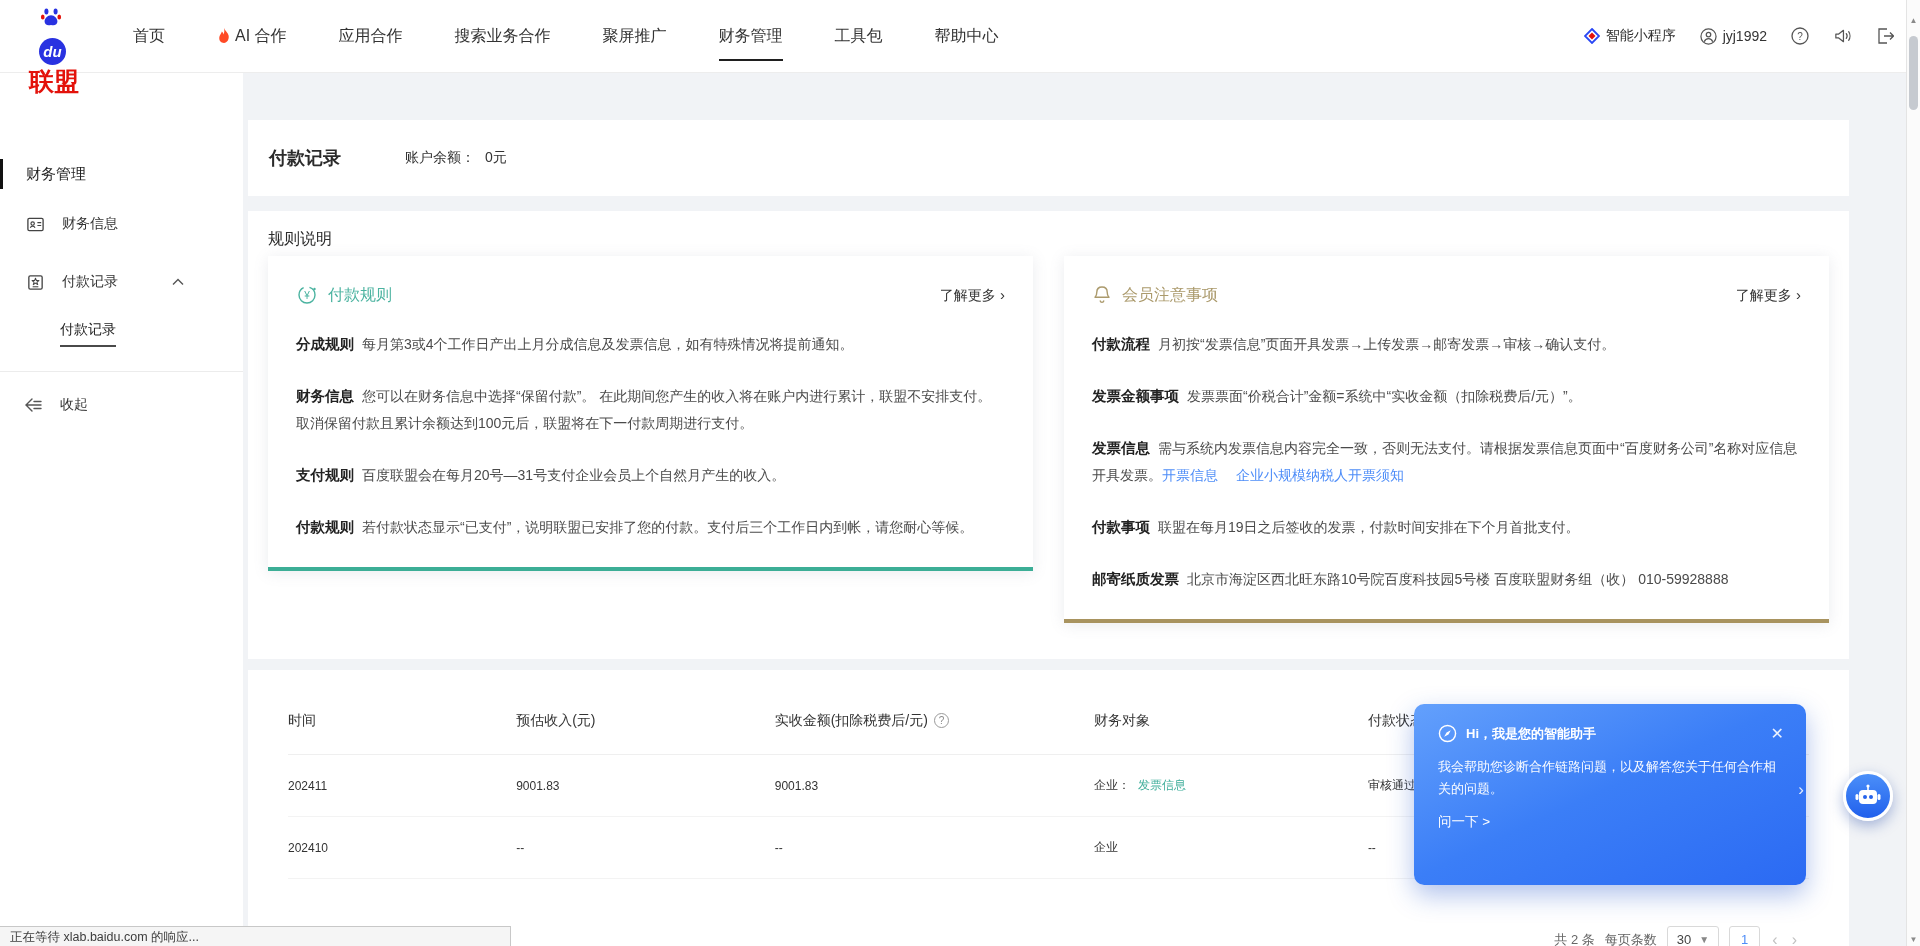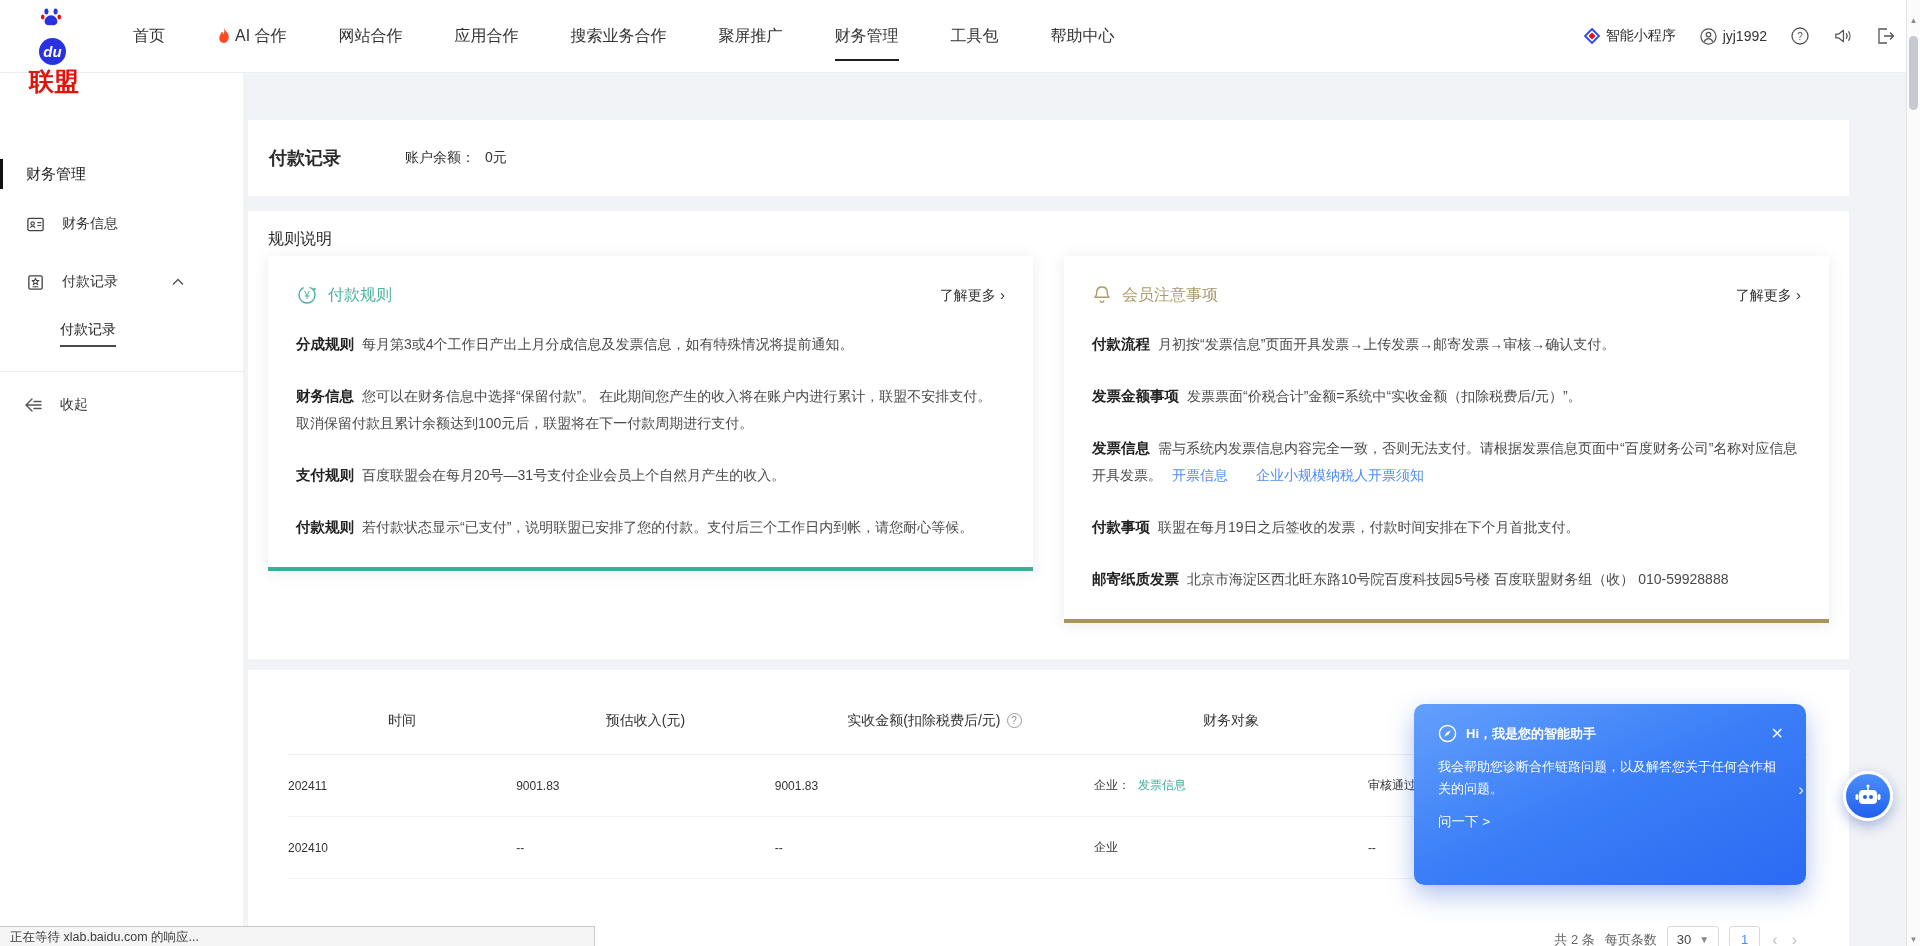--- a/index.html
+++ b/index.html
@@ -53,26 +53,26 @@
   .rule-box.green { border-bottom:4px solid #3cae96; }
   .rule-box.gold  { border-bottom:4px solid #a8935f; }
   .rule-head { display:flex; align-items:center; }
   .rule-title { font-size:16px; margin-left:10px; }
   .rule-title.t-green { color:#4bb3a0; }
   .rule-title.t-gold  { color:#ab9a6c; }
   .more { margin-left:auto; font-size:14px; color:#333; cursor:pointer; }
   .more::after { content:" ›"; font-size:15px; }
   .rule-line { font-size:14px; color:#4a4a4a; line-height:27px; margin-top:25px; }
   .rule-line b { color:#222; margin-right:8px; font-size:14.5px; }
-  .rule-link { color:#4e8df8; text-decoration:none; margin-left:10px; margin-right:18px; cursor:pointer; }
+  .rule-link { color:#4e8df8; text-decoration:none; margin-right:18px; cursor:pointer; }
 
   
   .table-card { position:relative; margin-top:11px; padding:42px 40px 0; height:277px; overflow:hidden; }
   table.tbl { width:100%; border-collapse:collapse; table-layout:fixed; }
-  .tbl th { text-align:center; font-weight:400; font-size:14px; color:#333; padding:0 0 24px; border-bottom:1px solid #efefef; }
+  .tbl th { text-align:left; font-weight:400; font-size:14px; color:#333; padding:0 0 24px; border-bottom:1px solid #efefef; }
   .tbl td { font-size:12px; color:#333; padding:22px 0; border-bottom:1px solid #f3f3f3; }
   .col1{width:15%}.col2{width:17%}.col3{width:21%}.col4{width:18%}.col5{width:29%}
   .q-icon { display:inline-flex; align-items:center; justify-content:center; width:15px; height:15px; border:1px solid #9a9a9a; border-radius:50%; font-size:10px; color:#8a8a8a; margin-left:6px; vertical-align:1px; }
   .tbl-link { color:#3fae9b; margin-left:8px; cursor:pointer; }
 
   .pagination { position:absolute; right:50px; top:256px; display:flex; align-items:center; gap:10px; font-size:13px; color:#666; }
   .pp-select { display:flex; align-items:center; gap:8px; border:1px solid #d9d9d9; border-radius:3px; padding:5px 9px; color:#444; cursor:pointer; }
   .pp-select .caret { font-size:10px; color:#888; }
   .page-num { border:1px solid #d9d9d9; border-radius:3px; padding:5px 11px; color:#4e8df8; cursor:pointer; background:#fff; }
   .pg-arrow { color:#c2c2c2; font-size:16px; cursor:pointer; padding:0 2px; }
@@ -82,21 +82,21 @@
   .chat-head { display:flex; align-items:center; }
   .chat-title { font-size:13px; font-weight:700; margin-left:9px; }
   .chat-close { margin-left:auto; font-size:16px; opacity:.9; cursor:pointer; line-height:1; }
   .chat-body { margin-top:13px; font-size:13px; line-height:22px; padding-right:4px; opacity:.97; }
   .chat-cta { margin-top:13px; font-size:13.5px; cursor:pointer; }
   .chat-tab { position:absolute; right:-4px; top:66px; width:18px; height:40px; display:flex; align-items:center; justify-content:center; color:rgba(255,255,255,.85); font-size:17px; cursor:pointer; }
 
   .robot-btn { position:absolute; z-index:21; left:1843px; top:771px; width:50px; height:50px; border-radius:50%; background:linear-gradient(180deg,#4b8ff9,#2160ec); border:3px solid #fff; box-shadow:0 5px 14px rgba(20,60,160,.35); display:flex; align-items:center; justify-content:center; cursor:pointer; }
 
   
-  .status-bar { position:absolute; z-index:30; left:0; bottom:0; width:595px; height:20px; background:#f5f5f5; border:1px solid #c8c8c8; border-left:none; border-bottom:none; font-size:12.5px; color:#3c3c3c; padding:2px 10px; }
+  .status-bar { position:absolute; z-index:30; left:0; bottom:0; width:511px; height:20px; background:#f5f5f5; border:1px solid #c8c8c8; border-left:none; border-bottom:none; font-size:12.5px; color:#3c3c3c; padding:2px 10px; }
 
   
   .scrollbar { position:absolute; right:0; top:0; width:14px; height:946px; background:#fbfbfb; border-left:1px solid #e4e4e4; z-index:25; }
   .sb-arrow { position:absolute; left:0; width:13px; text-align:center; font-size:8px; color:#8a8a8a; }
   .sb-up { top:16px; } .sb-down { bottom:2px; }
   .sb-thumb { position:absolute; left:2px; top:36px; width:9px; height:74px; border-radius:5px; background:#c6cad0; }
 
   svg { display:block; }
 </style>
 </head>
@@ -126,23 +126,20 @@
           <span>首页</span>
         </div>
       <div class="nav-item">
         <span class="flame">
           <svg width="14" height="16" viewBox="0 0 14 16">
               <path d="M7 0C8 3 11 4.5 11.6 7.6 12.4 11.6 10 15 7 15 4 15 1.6 12.6 2.4 8.8 2.9 6.4 4.6 5.4 4.8 3.4 6 4.4 6.4 5.2 6.3 6.4 7.6 4.8 7.5 2.2 7 0z" fill="#ff4a26"></path>
             </svg>
         </span>
         <span>AI 合作</span>
       </div>
-      <div class="nav-item">
-          <span>网站合作</span>
-        </div>
       <div class="nav-item">
           <span>应用合作</span>
         </div>
       <div class="nav-item">
           <span>搜索业务合作</span>
         </div>
       <div class="nav-item">
           <span>聚屏推广</span>
         </div>
       <div class="nav-item active">

